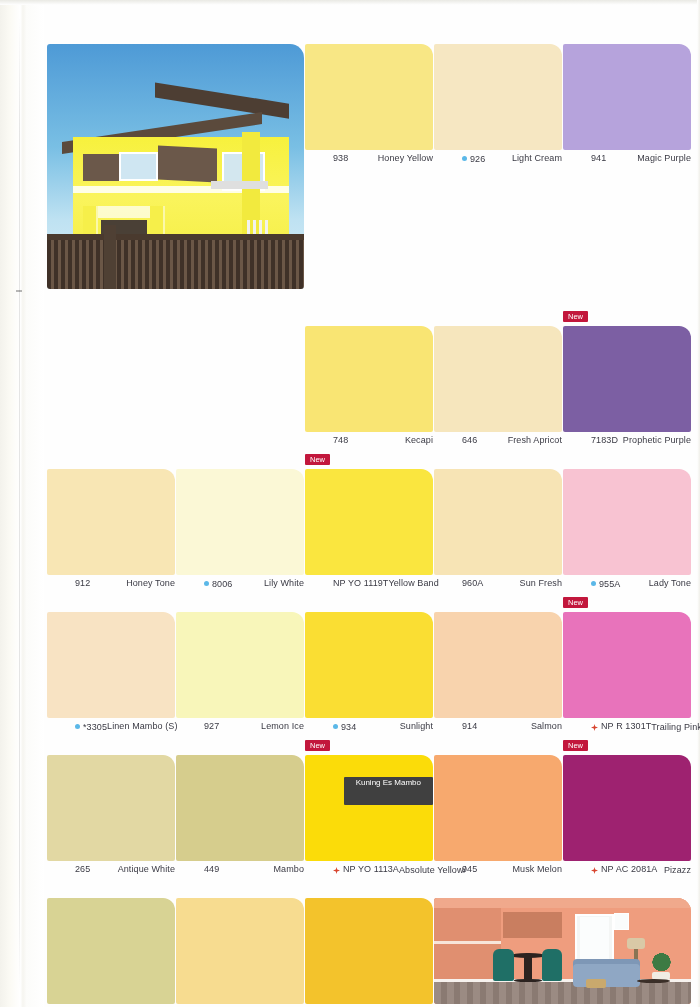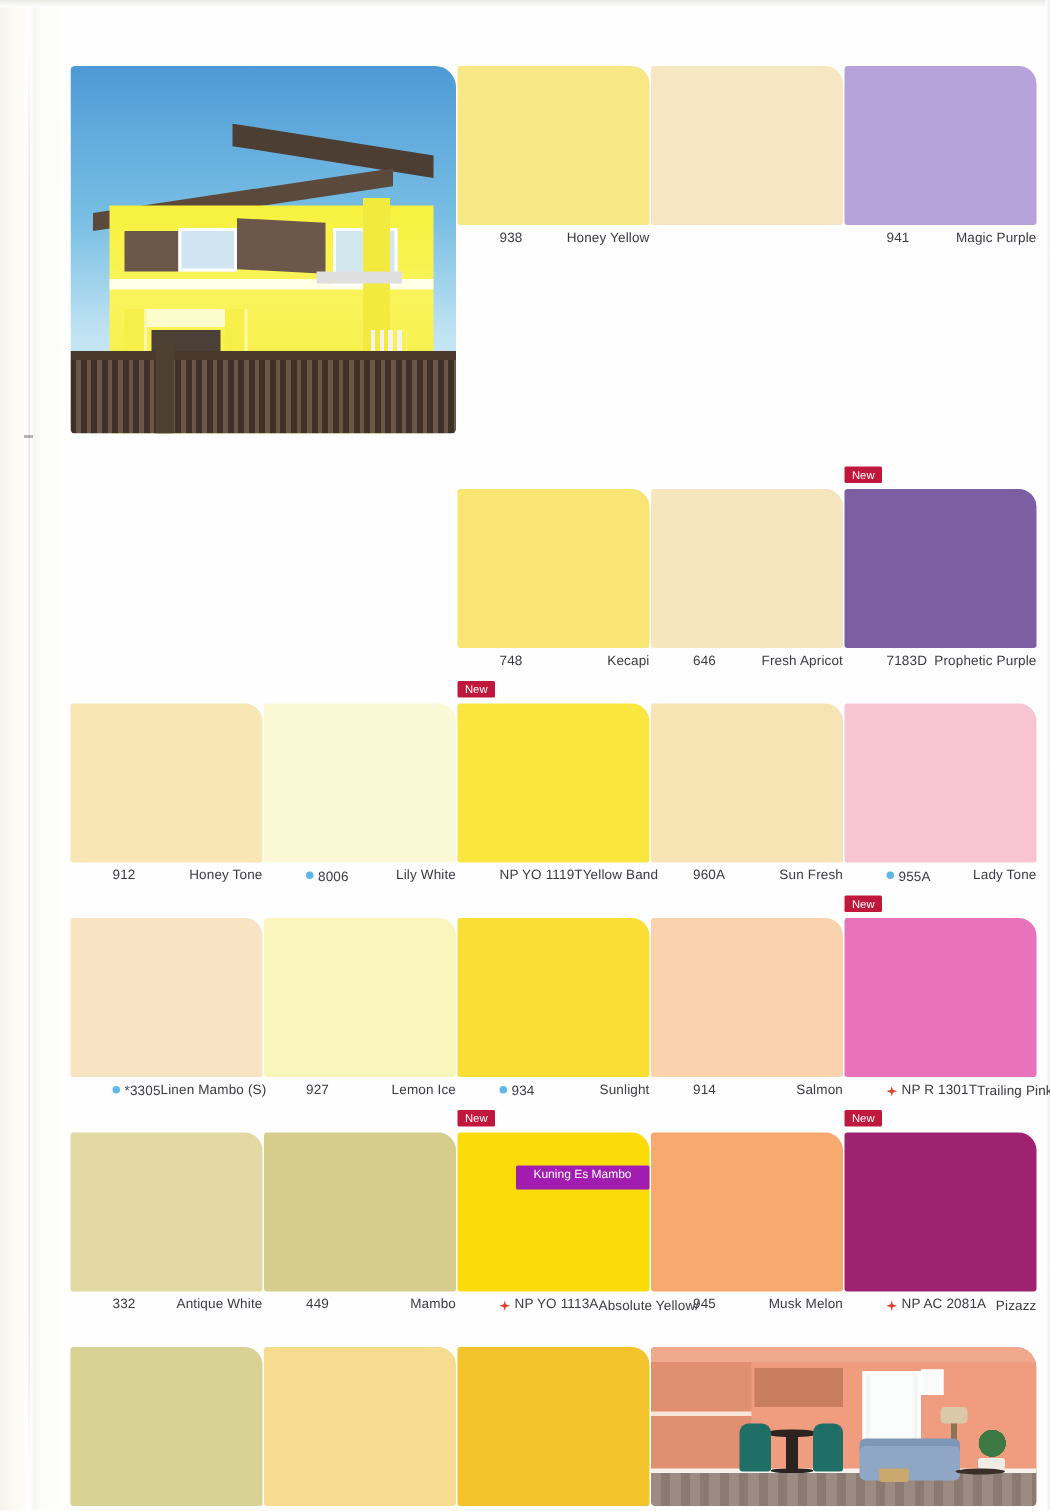--- a/index.html
+++ b/index.html
@@ -132,25 +132,25 @@
     padding: 0 5px;
     border-radius: 1px;
     font-family: "Liberation Sans", sans-serif;
   }
 
   
   .subname-pill {
     position: absolute;
     right: 0;
     top: 22px;
-    background: #a21caf;
+    background: #404040;
     color: #ffffff;
     font-size: 8px;
     line-height: 12px;
-    height: 16px;
+    height: 28px;
     padding: 0 12px;
     border-radius: 1px;
     white-space: nowrap;
   }
 
   .row-spacer { height: 12px; }
 
   
   .photo-house { position: absolute; inset: 0; background: linear-gradient(to bottom,#4e9ad6 0%, #79bfe4 42%, #bfe2f2 72%, #d9eef7 100%); }
   .ph-roof-main { position:absolute; left:6%; top:34%; width:78%; height:5%; background:#5b4a3c; transform: skewY(-8.5deg); }
@@ -240,20 +240,27 @@
         <div class="swatch" style="background: rgb(248, 231, 133);"></div>
         <div class="caption">
           <span class="cap-left">
             <span class="cap-code">938</span>
           </span>
           <span class="cap-name">Honey Yellow</span>
         </div>
       </div>
       <div class="cell">
         <div class="swatch" style="background: rgb(246, 231, 194);"></div>
+        <div class="caption">
+          <span class="cap-left">
+            <span class="dot-marker" style="background: rgb(91, 184, 232);"></span>
+            <span class="cap-code">926</span>
+          </span>
+          <span class="cap-name">Light Cream</span>
+        </div>
       </div>
       <div class="cell">
         <div class="swatch" style="background: rgb(182, 163, 220);"></div>
         <div class="caption">
           <span class="cap-left">
             <span class="cap-code">941</span>
           </span>
           <span class="cap-name">Magic Purple</span>
         </div>
       </div>
@@ -398,21 +405,21 @@
           <span class="cap-name">Trailing Pink</span>
         </div>
       </div>
     </div>
     <div class="row-spacer"></div>
     <div class="row">
       <div class="cell">
         <div class="swatch" style="background: rgb(226, 216, 163);"></div>
         <div class="caption">
           <span class="cap-left">
-            <span class="cap-code">332</span>
+            <span class="cap-code">265</span>
           </span>
           <span class="cap-name">Antique White</span>
         </div>
       </div>
       <div class="cell">
         <div class="swatch" style="background: rgb(214, 205, 141);"></div>
         <div class="caption">
           <span class="cap-left">
             <span class="cap-code">449</span>
           </span>

